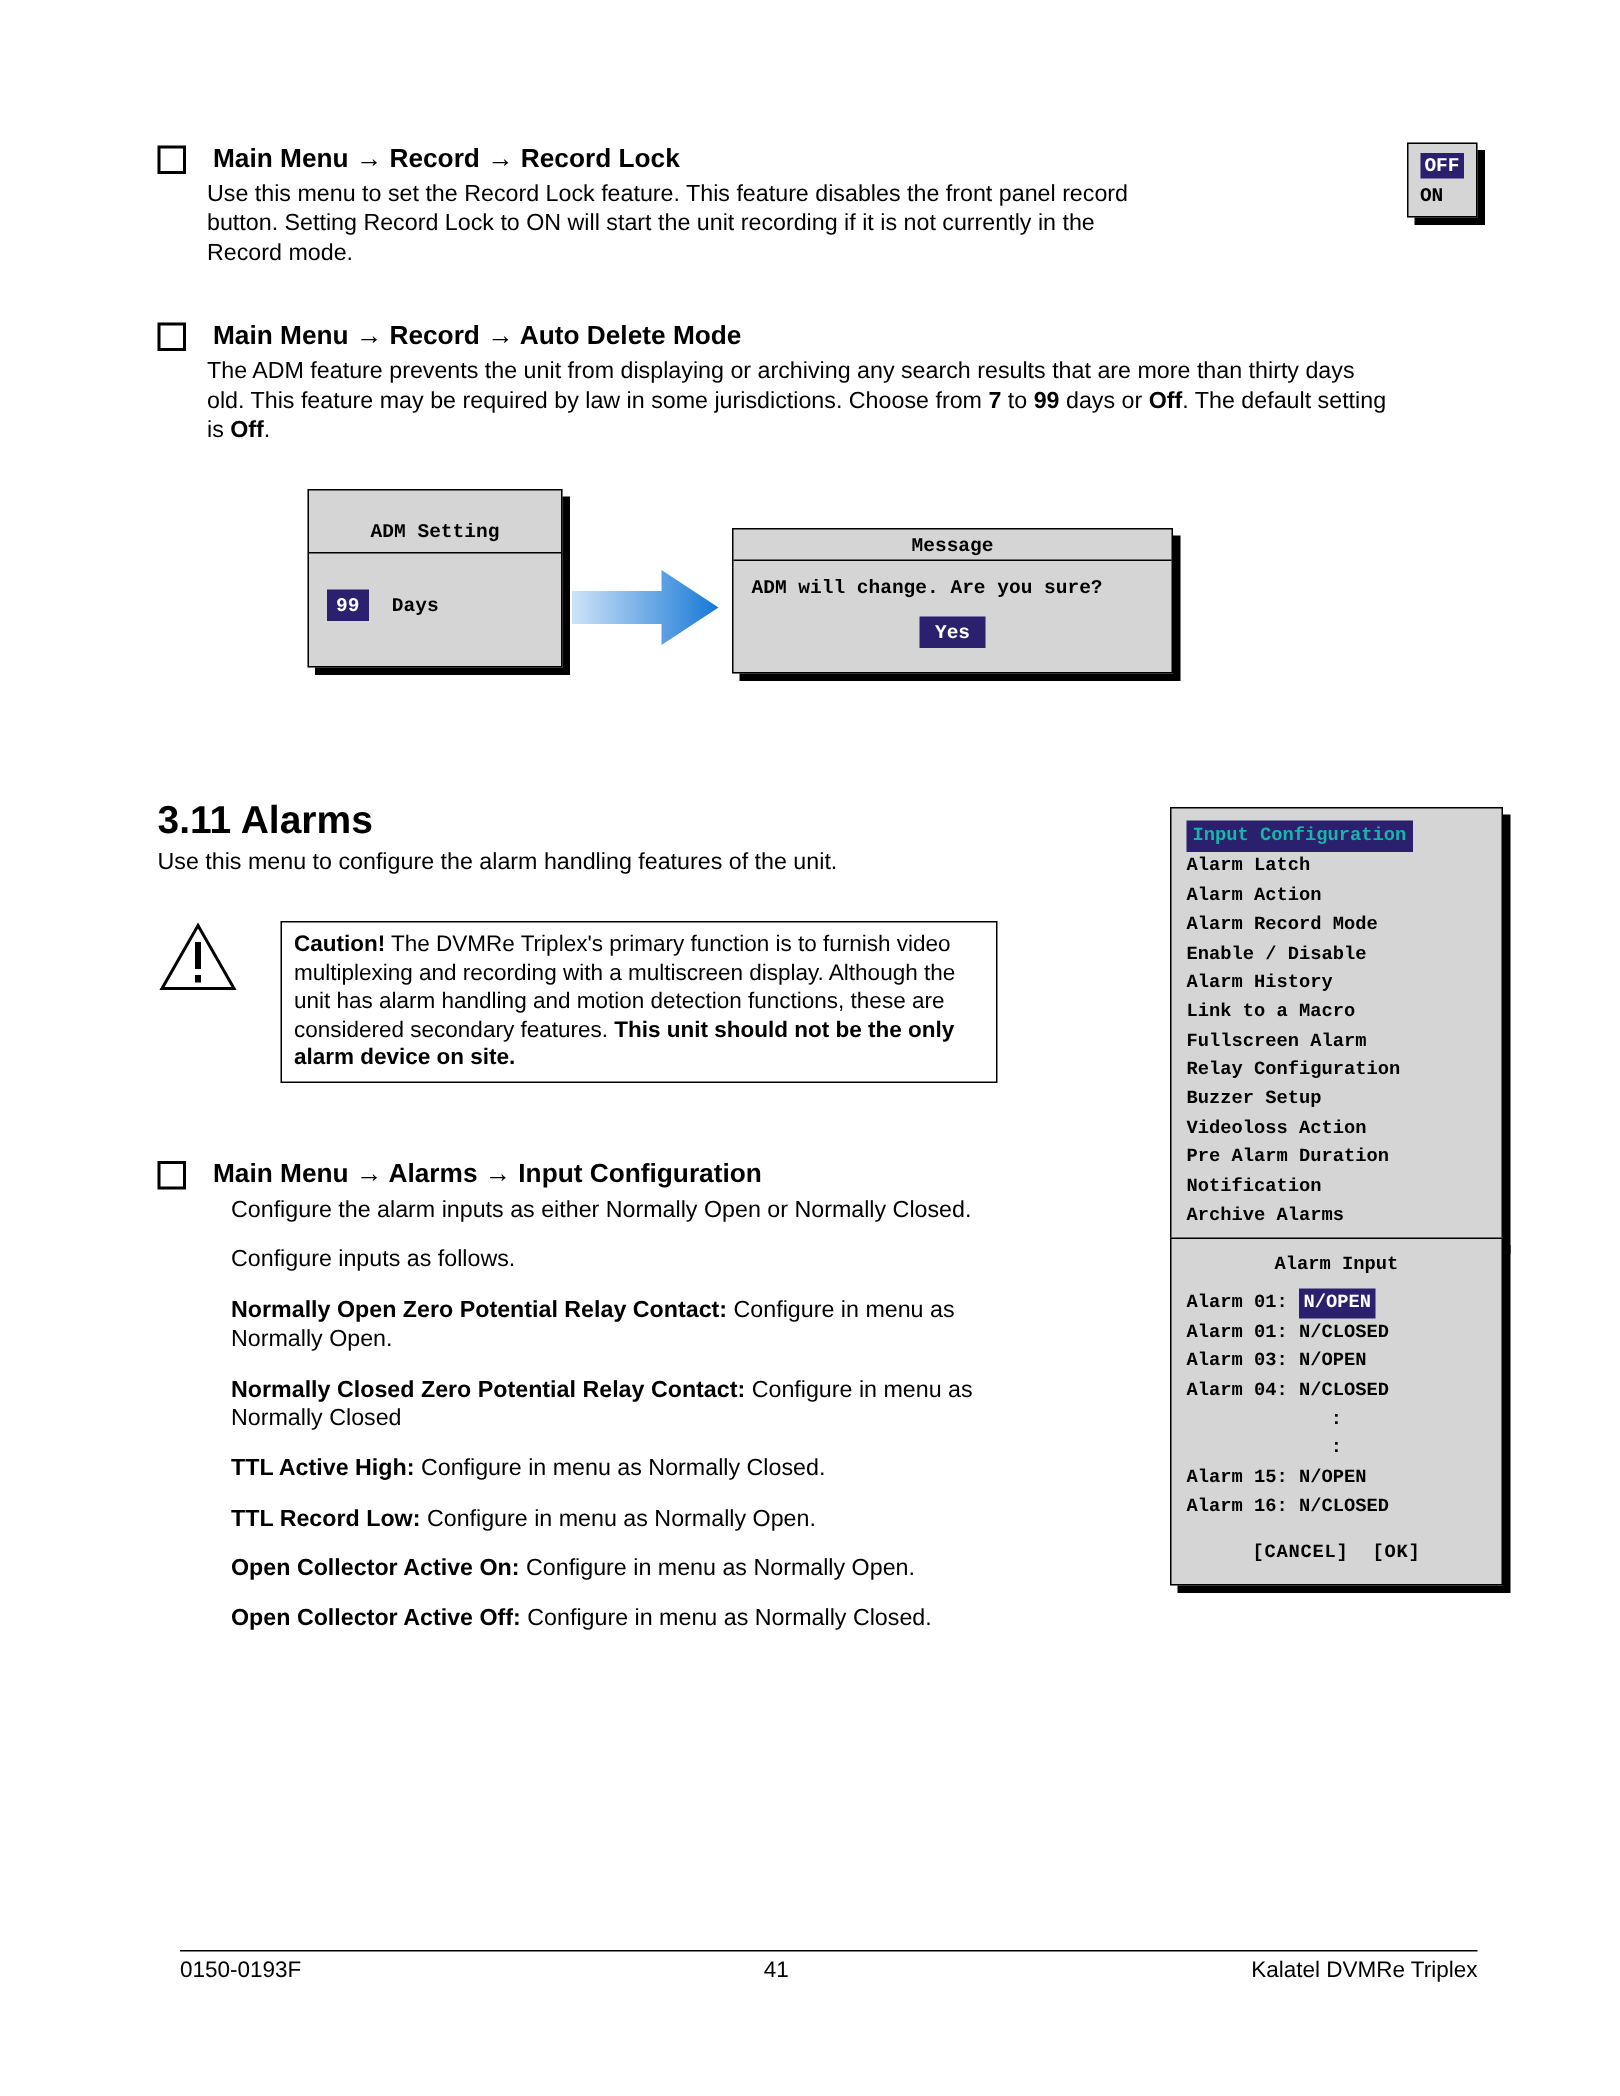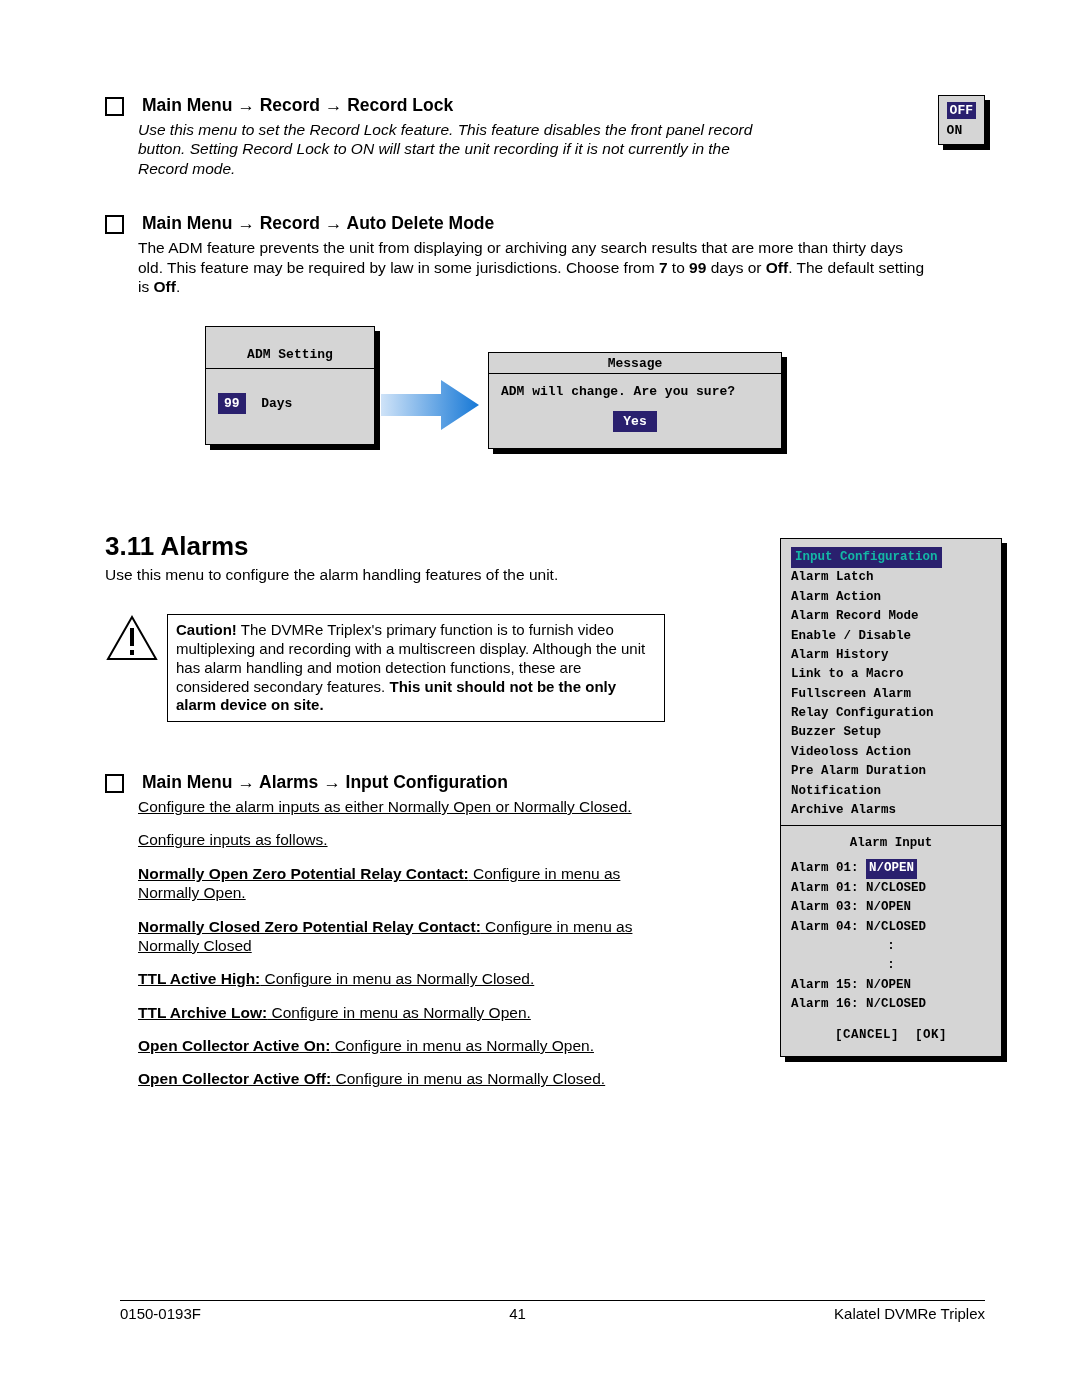--- a/index.html
+++ b/index.html
@@ -143,21 +143,21 @@
     padding: 10px 8px 16px 8px;
     text-align: center;
   }
   .msg-body .line1 { text-align: left; margin-bottom: 12px; padding-left: 4px;}
   .msg-body .yesbtn { display:inline-block; background:#2a206e; color:#fff; padding:3px 10px;}
 
   
   .caution-wrap {
     display: flex;
     align-items: flex-start;
-    gap: 8px;
+    gap: 28px;
     margin: 30px 0 30px 0;
     width: 560px;
   }
   .caution-icon svg { display:block; }
   .caution-text-box {
     border: 1px solid #000;
     padding: 6px 8px;
     font-size: 15px;
     line-height: 1.25;
   }
@@ -201,21 +201,21 @@
   .alarm-input-inner .btns { text-align:center; margin-top:12px; letter-spacing:0.5px;}
   .alarm-input-inner .hl { padding:0 3px;}
 
   
   .ic-body {
     margin-left: 33px;
     width: 520px;
     font-size: 15.5px;
     line-height:1.25;
   }
-  .ic-body p { margin: 0 0 14px 0; text-decoration: underline; }
+  .ic-body p { margin: 0 0 14px 16px; }
 
   
   .footer-line {
     position:absolute;
     left:120px;
     right:95px;
     bottom:75px;
     border-top:1px solid #000;
     padding-top:4px;
     display:flex;
@@ -225,21 +225,21 @@
 </style>
 </head>
 <body>
 
 <div class="page">
 
   <div class="section-heading">
     <span class="checkbox-square"></span>
     <span class="title">Main Menu → Record → Record Lock</span>
   </div>
-  <div class="body-text" style="width:630px;font-style:italic;">Use this menu to set the Record Lock feature. This feature disables the front panel record button. Setting Record Lock to ON will start the unit recording if it is not currently in the Record mode.</div>
+  <div class="body-text" style="width:630px;">Use this menu to set the Record Lock feature. This feature disables the front panel record button. Setting Record Lock to ON will start the unit recording if it is not currently in the Record mode.</div>
 
   <div class="onoff-box-wrap">
     <div class="shadow-box">
       <div class="onoff-inner">
         <div><span class="hl">OFF</span></div>
         <div style="margin-top:4px;">ON</div>
       </div>
     </div>
   </div>
 
@@ -329,21 +329,21 @@
   <div class="section-heading" style="margin-top:50px;">
     <span class="checkbox-square"></span>
     <span class="title">Main Menu → Alarms → Input Configuration</span>
   </div>
   <div class="ic-body">
     <p>Configure the alarm inputs as either Normally Open or Normally Closed.</p>
     <p>Configure inputs as follows.</p>
     <p><b>Normally Open Zero Potential Relay Contact:</b><span>  Configure in menu as Normally Open.</span></p>
     <p><b>Normally Closed Zero Potential Relay Contact:</b><span>  Configure in menu as Normally Closed</span></p>
     <p><b>TTL Active High:</b><span>  Configure in menu as Normally Closed.</span></p>
-    <p><b>TTL Archive Low:</b><span>  Configure in menu as Normally Open.</span></p>
+    <p><b>TTL Record Low:</b><span>  Configure in menu as Normally Open.</span></p>
     <p><b>Open Collector Active On:</b><span>  Configure in menu as Normally Open.</span></p>
     <p><b>Open Collector Active Off:</b><span>  Configure in menu as Normally Closed.</span></p>
   </div>
 
   <div class="alarm-input-box">
     <div class="shadow-box">
       <div class="alarm-input-inner">
         <div class="title">Alarm Input</div>
         <div><span>Alarm 01:</span> <span class="hl">N/OPEN</span></div>
         <div><span>Alarm 01:</span> <span>N/CLOSED</span></div>

